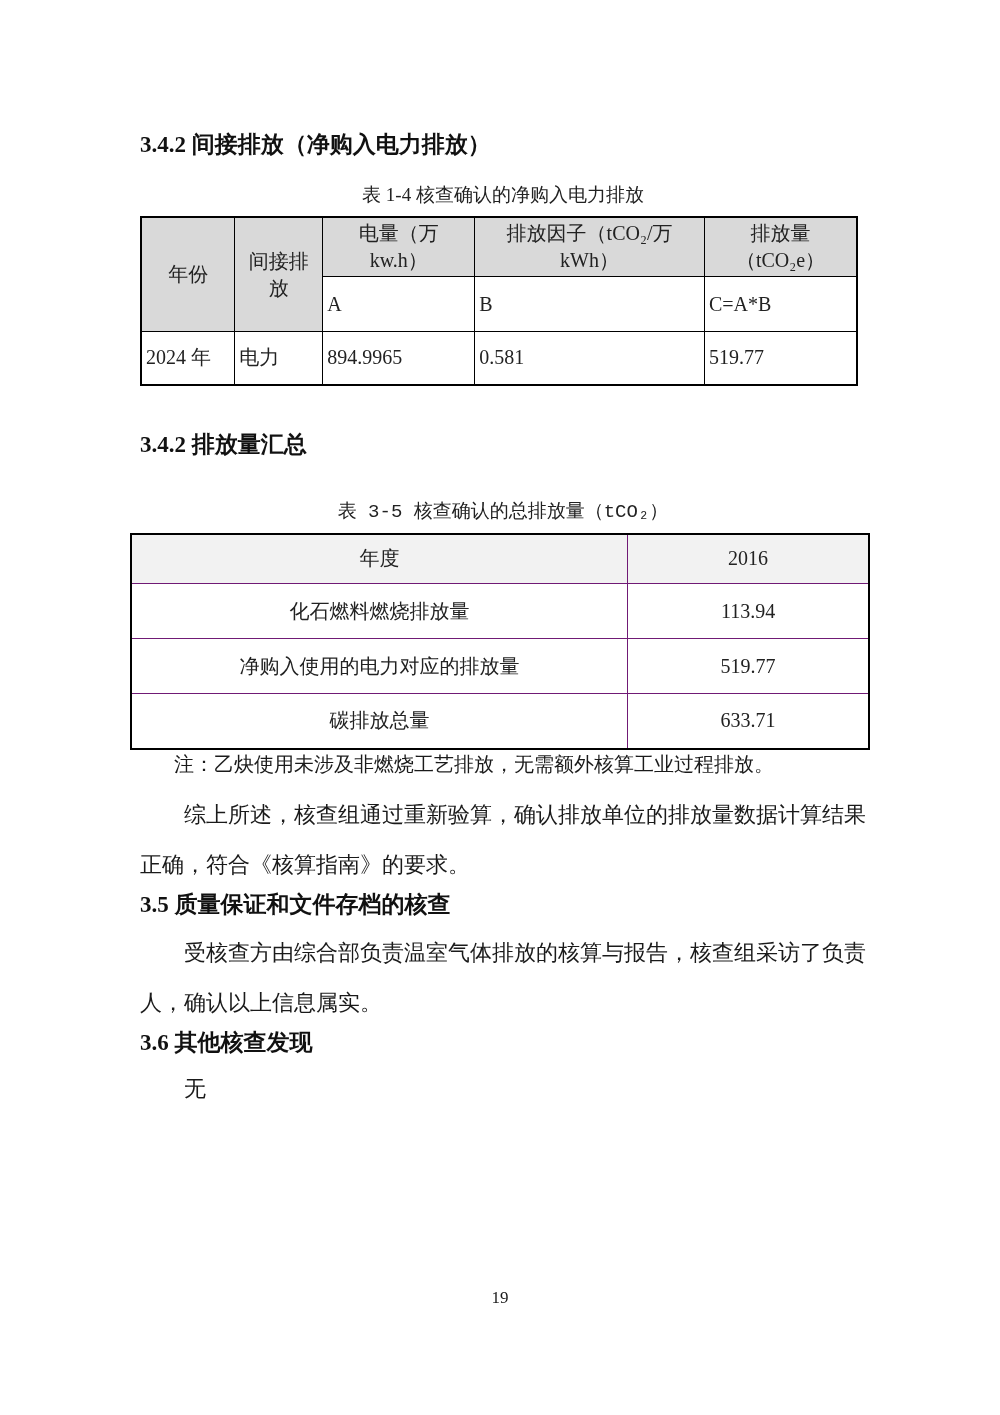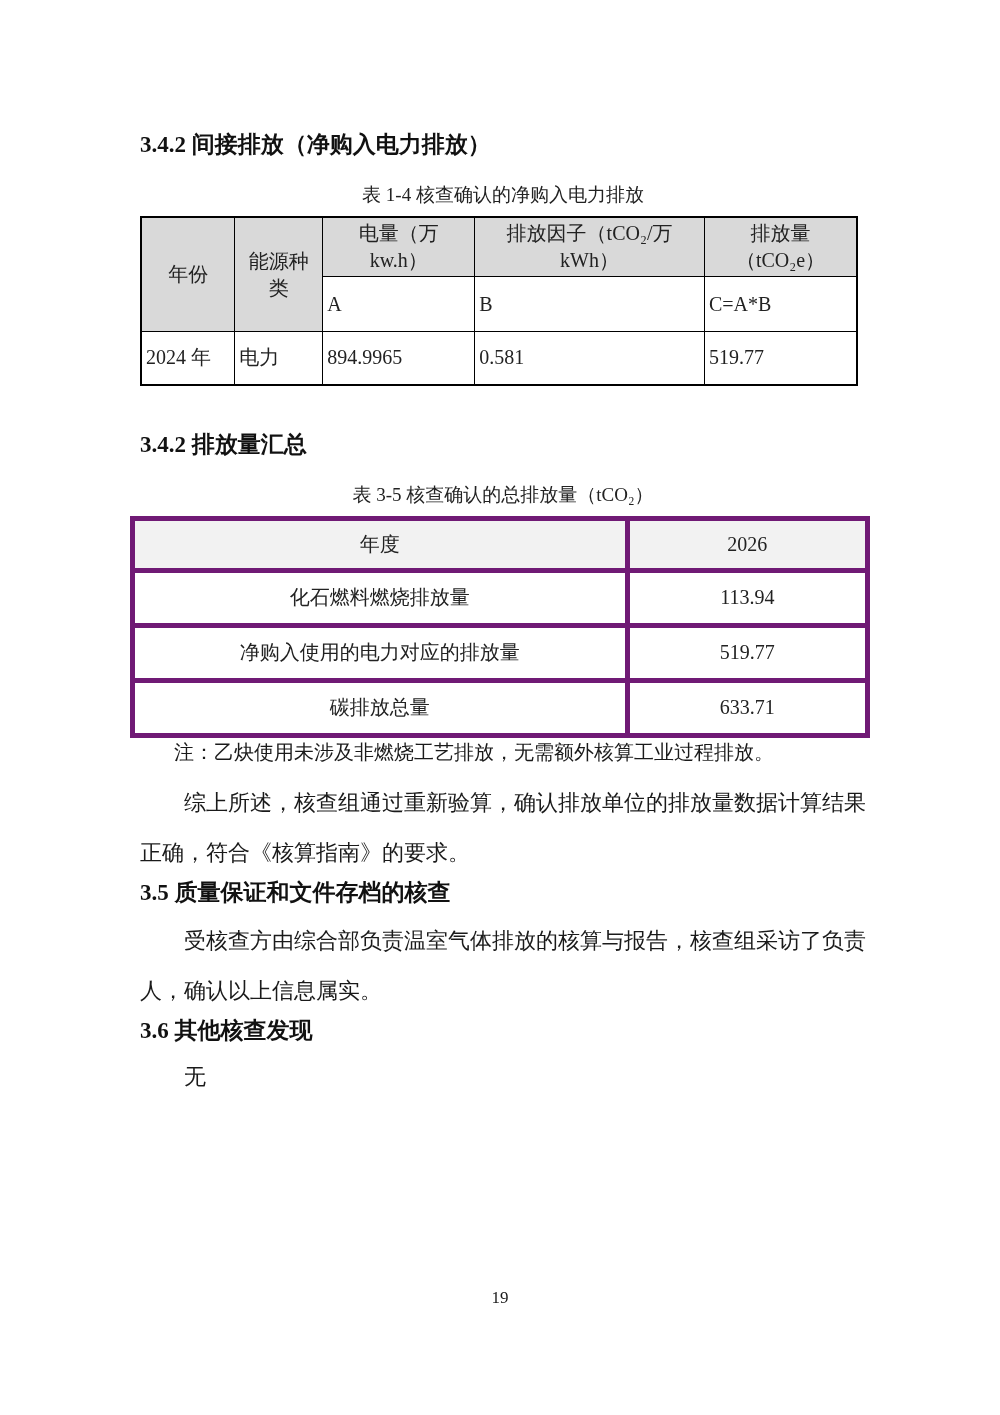--- a/index.html
+++ b/index.html
@@ -51,21 +51,21 @@
   tr.sub34 td { height:55px; background:#ffffff; }
   tr.data34 td { height:53px; background:#ffffff; }
 
   table.t35 {
     width:740px;
     margin-left:-10px;
     margin-top:8px;
     border:2px solid #000;
   }
   table.t35 td {
-    border:5px solid #701a75;
+    border:1px solid #701a75;
     text-align:center;
     vertical-align:middle;
     height:55px;
     padding:10px 6px;
     background:#ffffff;
   }
   tr.hdr35 td { background:#f2f2f2; height:50px; }
 
   .note {
     padding-left:34px;
@@ -79,21 +79,21 @@
     line-height:50px;
     text-align:justify;
     text-indent:2em;
     color:#1a1a1a;
   }
   p.summary { margin-top:12px; }
   .h35 { }
   .h36 { margin-top:0; }
   .h342b { margin-top:44px; }
   .cap1 { margin-top:22px; }
-  .cap2 { margin-top:22px; }
+  .cap2 { margin-top:39px;font-family:Liberation Mono, monospace; }
   p.after-h { margin-top:8px; }
   p.none {
     font-size:22px;
     line-height:50px;
     text-indent:2em;
     margin-top:6px;
   }
   .page-number {
     position:absolute;
     left:50%;
@@ -116,21 +116,21 @@
     <colgroup>
       <col style="width:13.1%">
       <col style="width:12.3%">
       <col style="width:21.2%">
       <col style="width:32.1%">
       <col style="width:21.3%">
     </colgroup>
     <tbody>
       <tr class="hdr34">
         <th class="gray" rowspan="2">年份</th>
-        <th class="gray" rowspan="2">能源种类</th>
+        <th class="gray" rowspan="2">间接排放</th>
         <th class="gray">电量（万 kw.h）</th>
         <th class="gray">排放因子（tCO₂/万 kWh）</th>
         <th class="gray">排放量（tCO₂e）</th>
       </tr>
       <tr class="sub34">
         <td>A</td>
         <td>B</td>
         <td>C=A*B</td>
       </tr>
       <tr class="data34">
@@ -148,21 +148,21 @@
   <div class="caption cap2">表 3-5 核查确认的总排放量（tCO₂）</div>
 
   <table class="t35">
     <colgroup>
       <col style="width:67.3%">
       <col style="width:32.7%">
     </colgroup>
     <tbody>
       <tr class="hdr35">
         <td>年度</td>
-        <td>2026</td>
+        <td>2016</td>
       </tr>
       <tr>
         <td>化石燃料燃烧排放量</td>
         <td>113.94</td>
       </tr>
       <tr>
         <td>净购入使用的电力对应的排放量</td>
         <td>519.77</td>
       </tr>
       <tr>

